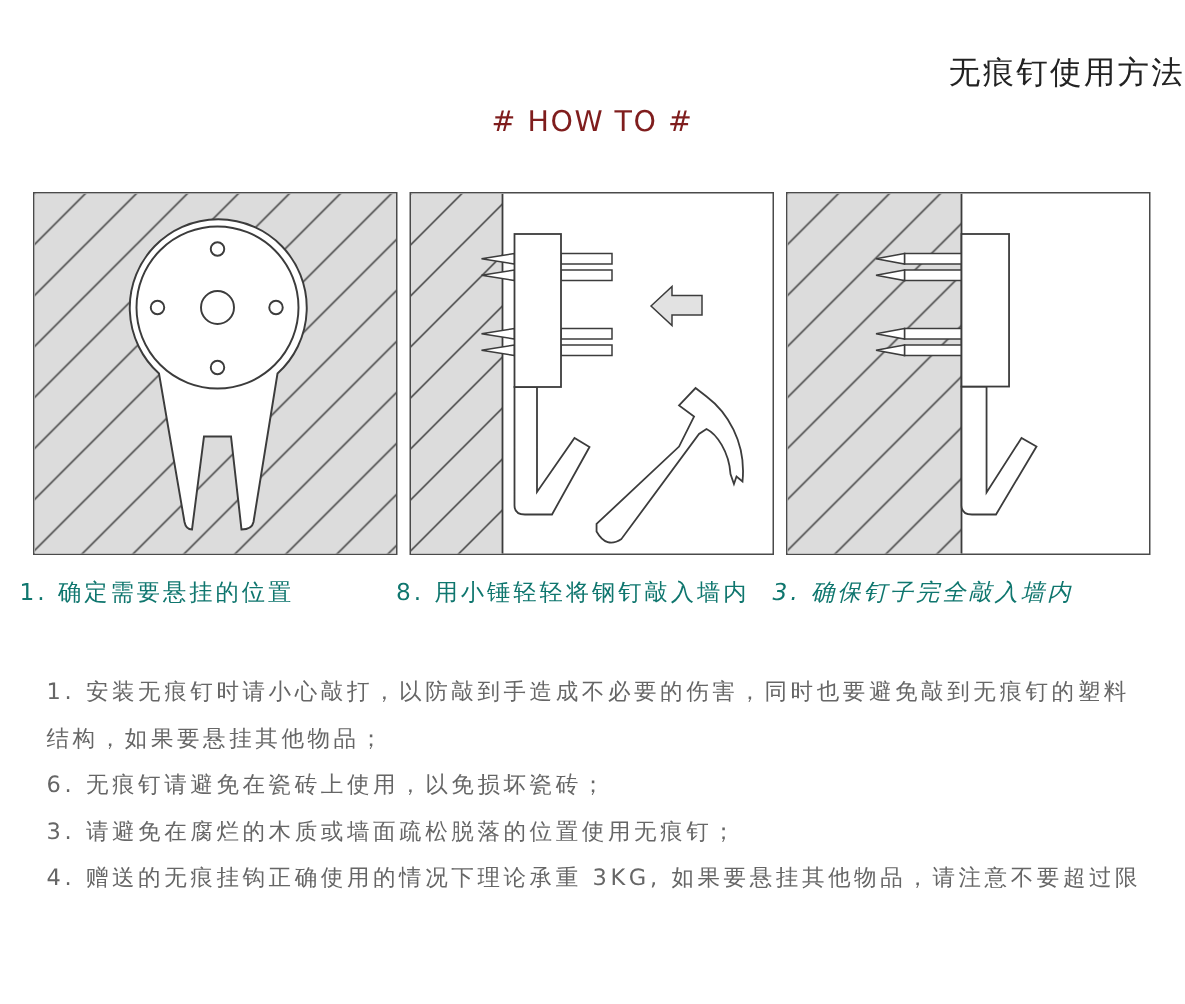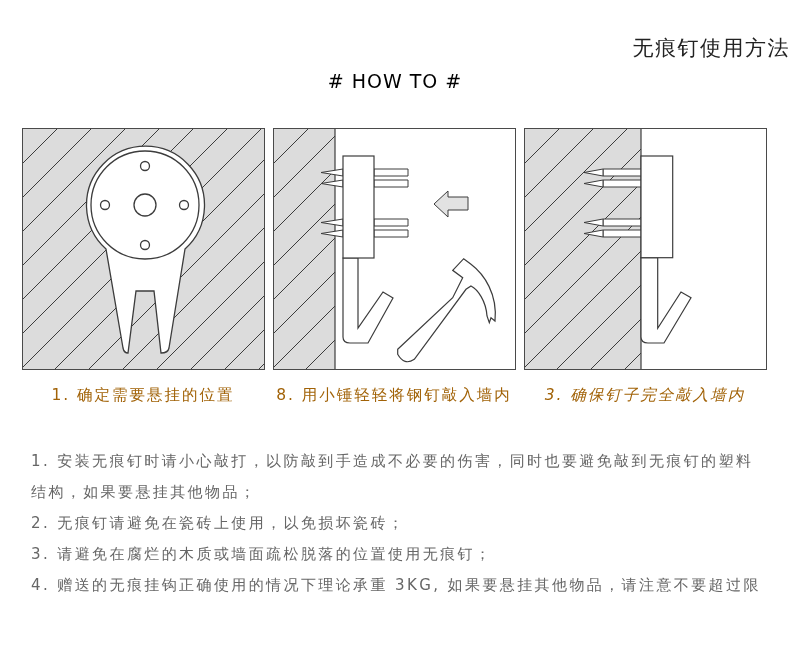--- a/index.html
+++ b/index.html
@@ -1,26 +1,26 @@
 <!DOCTYPE html>
 <html><head>
 <meta charset="utf-8">
 <style>
   html, body { margin:0; padding:0; background:#ffffff; }
   body { width:790px; height:669px; position:relative; overflow:hidden;
          font-family:"DejaVu Sans", "Liberation Sans", sans-serif; }
   .title { position:absolute; left:0; width:790px; top:33px; text-align:right;
            font-size:21px; color:#222; letter-spacing:1.5px; line-height:30px; }
   .subtitle { position:absolute; left:0; width:790px; top:68px; text-align:center;
-              font-size:19px; color:#000000; letter-spacing:1px; line-height:26px; }
+              font-size:19px; color:#7f1d1d; letter-spacing:1px; line-height:26px; }
   .panel { position:absolute; top:128px; width:243px; height:242px;
            border:1px solid #4a4a4a; box-sizing:border-box; background:#fff; overflow:hidden; }
   .panel svg { position:absolute; left:0; top:0; }
-  .caption { position:absolute; top:383px; width:260px; text-align:center;
-             font-size:15.5px; color:#a16207; letter-spacing:2px; line-height:24px; }
+  .caption { position:absolute; top:383px; width:260px; 
+             font-size:15.5px; color:#0f766e; letter-spacing:2px; line-height:24px; }
   .notes { position:absolute; left:31px; top:446px; width:740px; }
   .note-line { font-size:15px; color:#666; letter-spacing:2.4px; line-height:31px;
                white-space:nowrap; height:31px; }
 </style>
 </head>
 <body>
 
 <div class="title">无痕钉使用方法</div>
 <div class="subtitle"># HOW TO #</div>
 
@@ -101,16 +101,16 @@
   </svg>
 </div>
 
 <div class="caption" style="left:13px;">1. 确定需要悬挂的位置</div>
 <div class="caption" style="left:264px;">8. 用小锤轻轻将钢钉敲入墙内</div>
 <div class="caption" style="left:515px;font-style:italic;">3. 确保钉子完全敲入墙内</div>
 
 <div class="notes">
   <div class="note-line">1. 安装无痕钉时请小心敲打，以防敲到手造成不必要的伤害，同时也要避免敲到无痕钉的塑料</div>
   <div class="note-line">结构，如果要悬挂其他物品；</div>
-  <div class="note-line">2. 无痕钉请避免在瓷砖上使用，以免损坏瓷砖；</div>
+  <div class="note-line">6. 无痕钉请避免在瓷砖上使用，以免损坏瓷砖；</div>
   <div class="note-line">3. 请避免在腐烂的木质或墙面疏松脱落的位置使用无痕钉；</div>
   <div class="note-line">4. 赠送的无痕挂钩正确使用的情况下理论承重 3KG, 如果要悬挂其他物品，请注意不要超过限</div>
 </div>
 
 </body></html>

